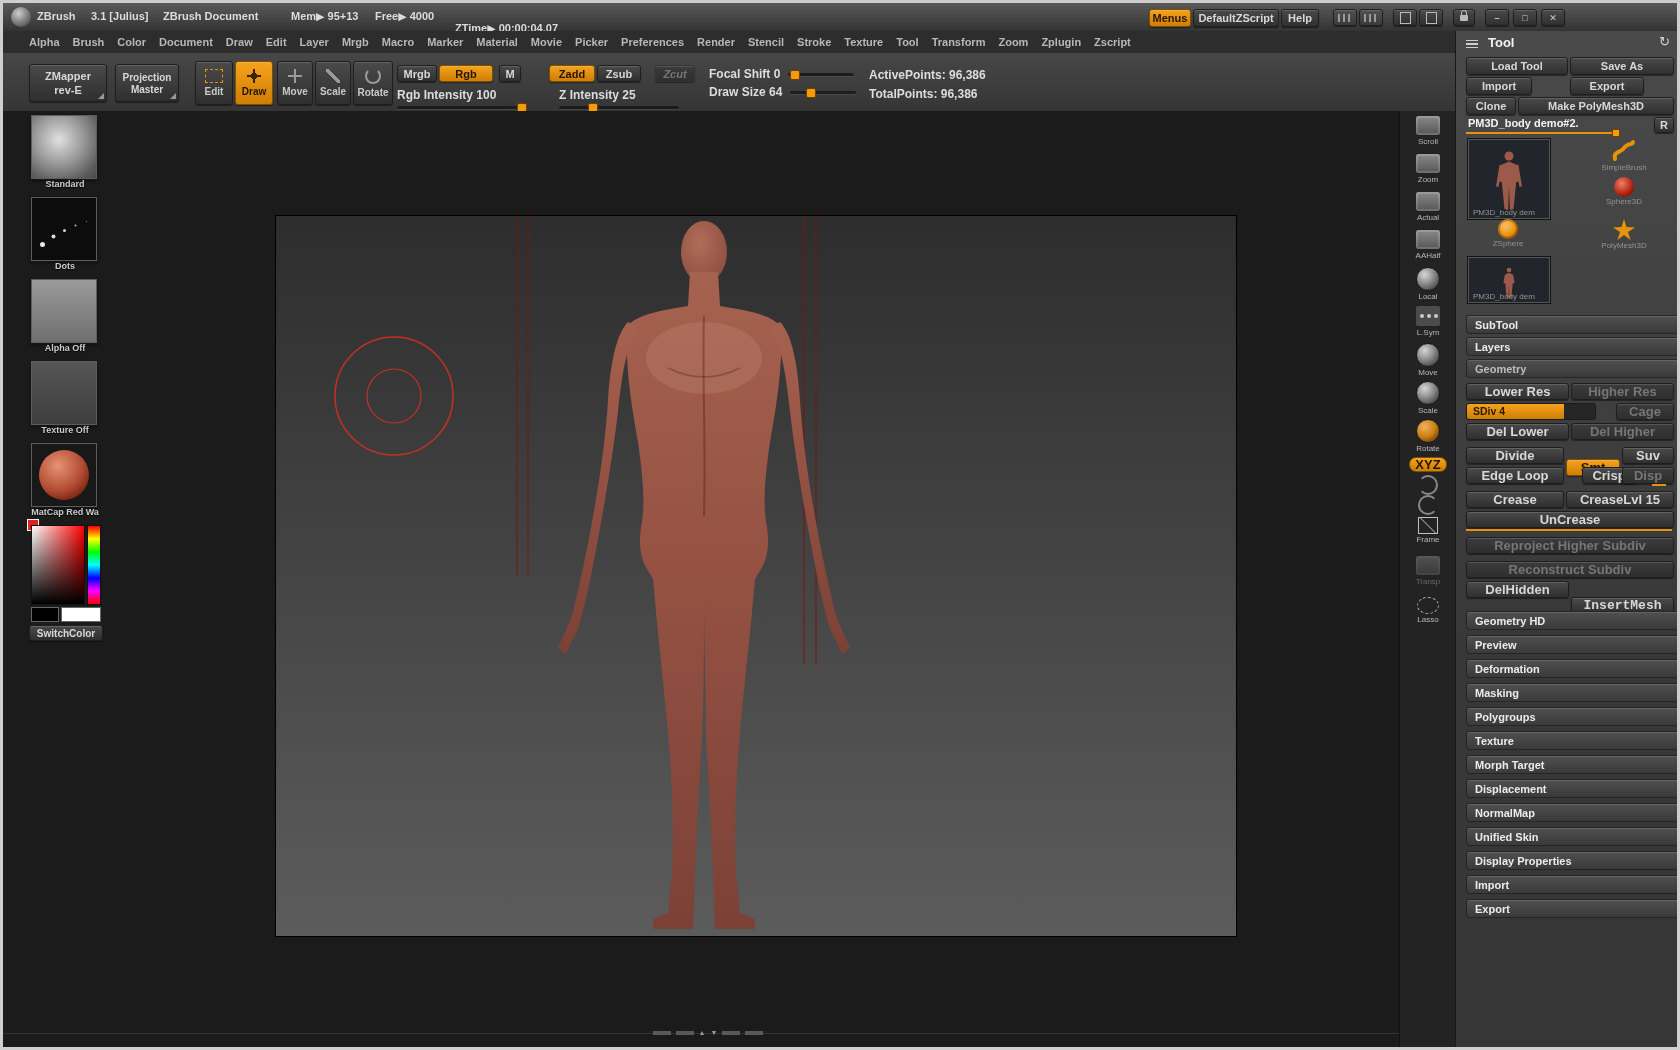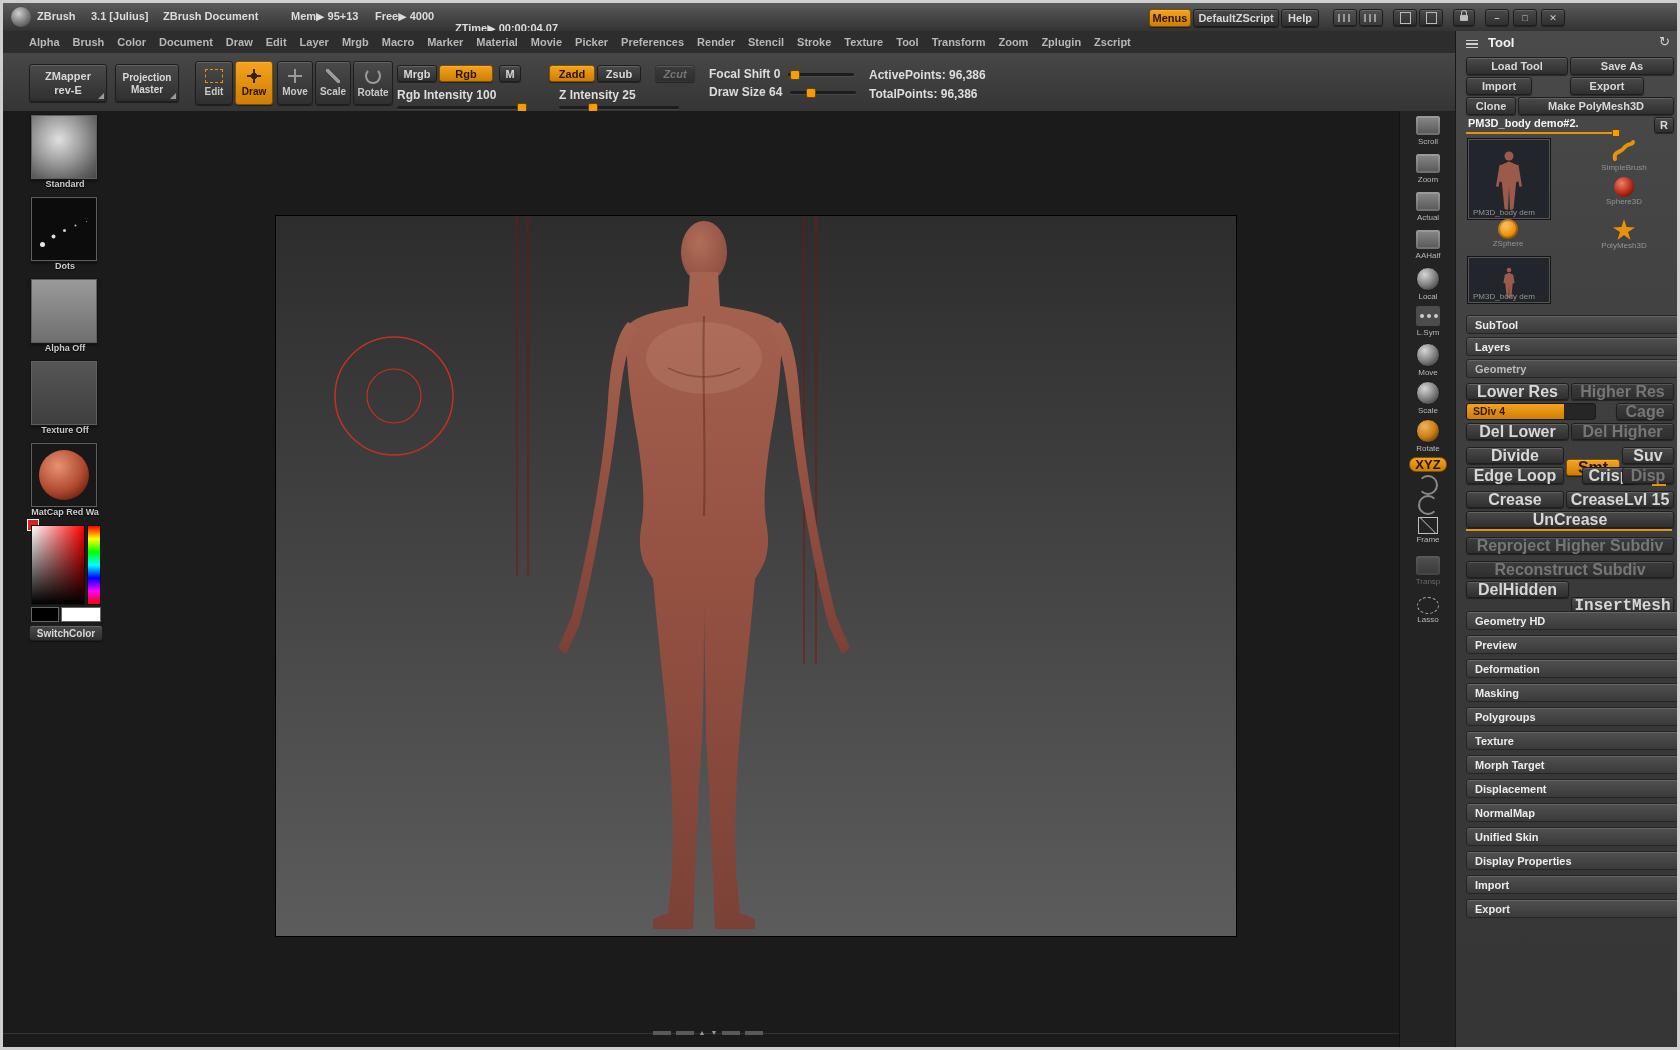--- a/index.html
+++ b/index.html
@@ -29,21 +29,21 @@
   .doc-icon{width:24px;height:19px;margin:0 auto;border-radius:3px;
        background:linear-gradient(#8a8a8a,#555);border:1px solid #222;
        box-shadow:inset 0 0 0 2px rgba(255,255,255,.15);}
   .sphere-icon{width:22px;height:22px;margin:0 auto;border-radius:50%;
        background:radial-gradient(circle at 35% 30%,#d6d6d6,#8a8a8a 45%,#3a3a3a 88%);
        border:1px solid #1c1c1c;}
   .mini-cap{font-size:8px;color:#949494;}
   .winbtn{width:22px;height:15px;font-size:9px;color:#ccc;}
   .menu-item{font-size:11px;color:#b8b8b8;font-weight:bold;cursor:default;}
   .tb-text{font-size:11px;font-weight:bold;color:#dcdcdc;white-space:nowrap;}
-  .geo-btn{height:15px;font-size:16px;}
+  .geo-btn{height:15px;font-size:13px;}
   .thumb-frame{background:#23252c;border:1px solid #555;box-shadow:0 0 0 1px #141414;
        display:flex;align-items:flex-end;justify-content:center;overflow:hidden;}
 </style>
 </head>
 <body>
 
 <div id="root">
 
   <div class="abs" style="left:0;top:0;width:100%;height:28px;background:linear-gradient(#5a5a5a,#333);border-bottom:1px solid #1c1c1c;">
     <div class="abs" style="left:8px;top:4px;width:20px;height:20px;border-radius:50%;background:radial-gradient(circle at 38% 32%,#cfcfcf,#777 55%,#3a3a3a);"></div>

